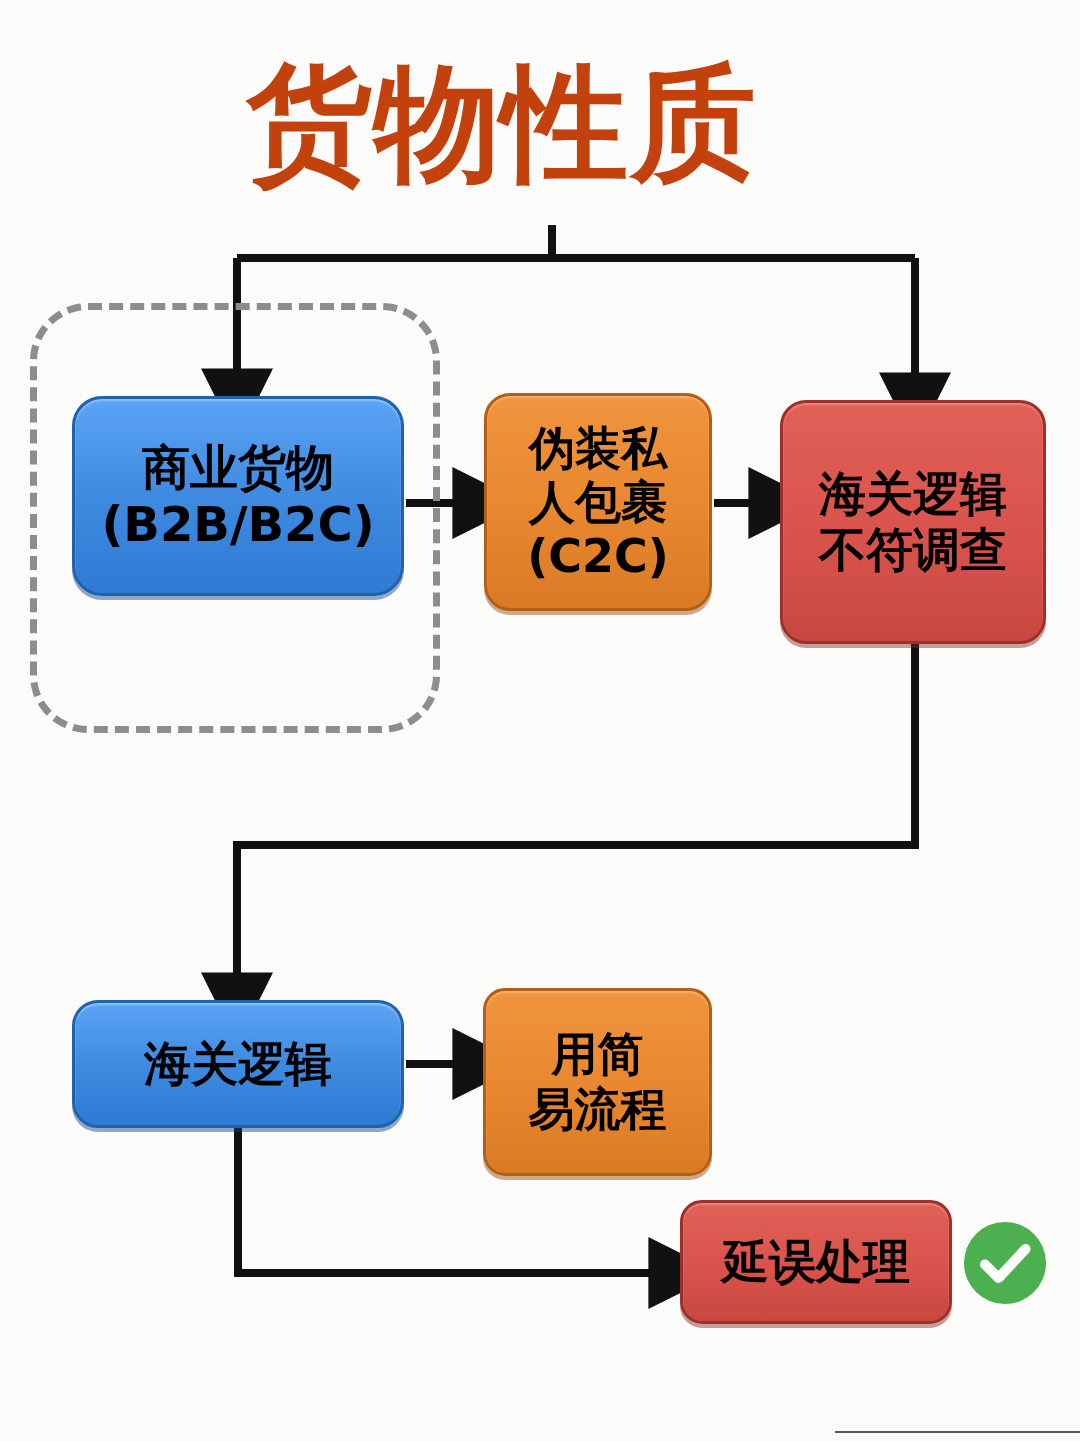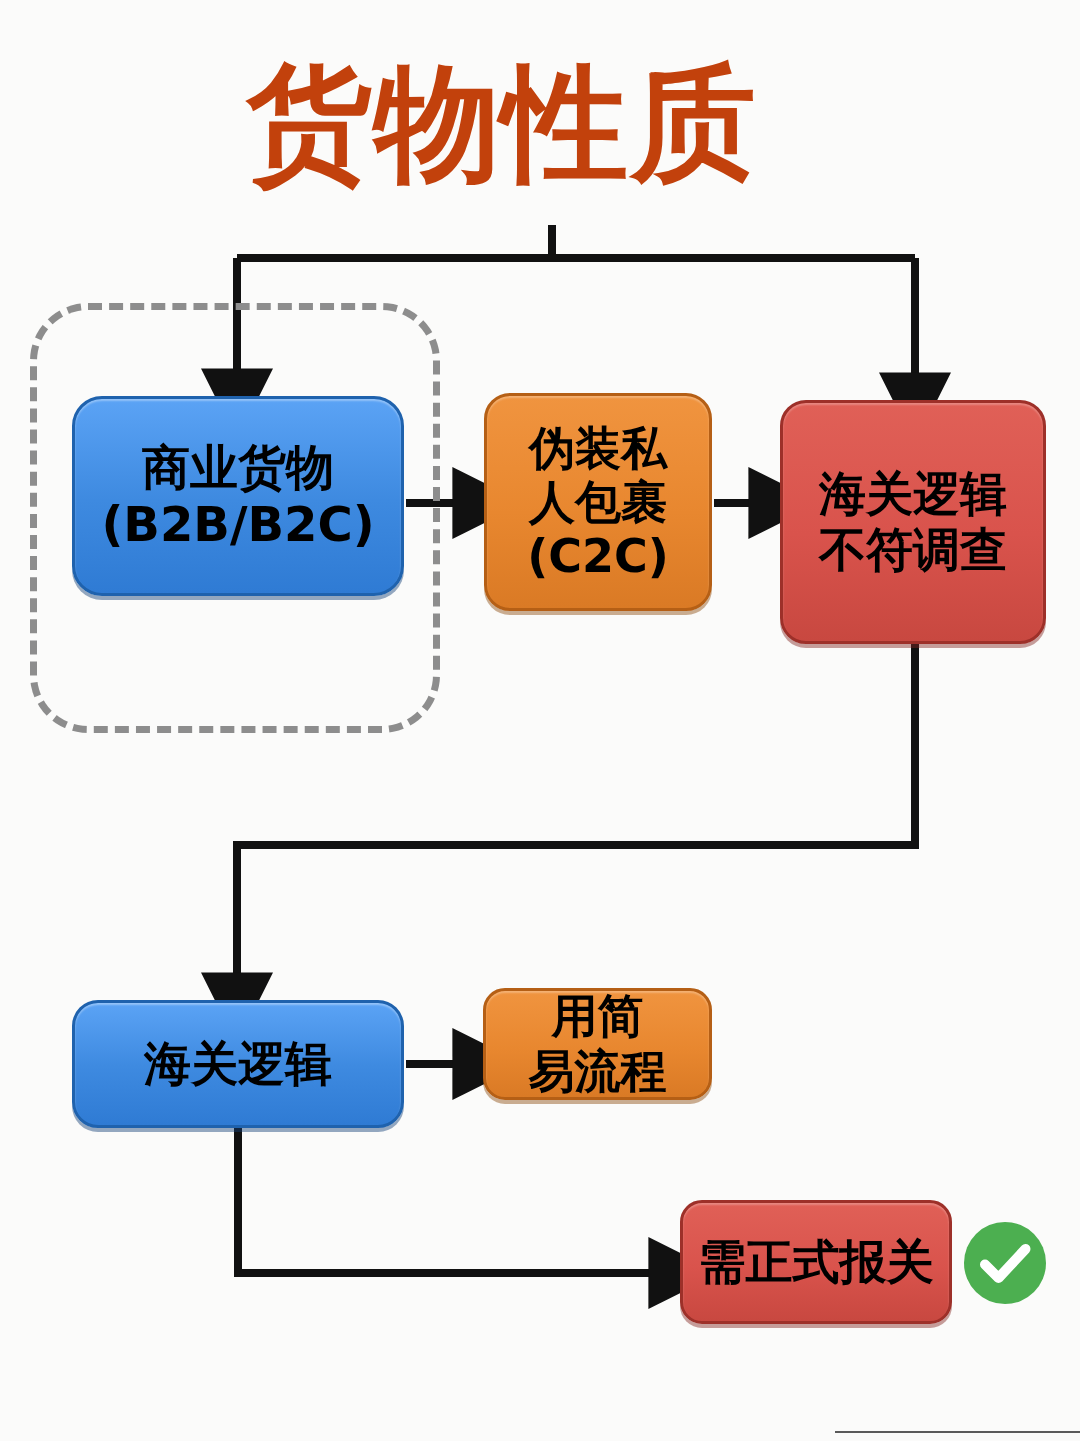--- a/index.html
+++ b/index.html
@@ -86,21 +86,21 @@
     background: linear-gradient(180deg, #e06057 0%, #d9534c 55%, #c84840 100%);
     border: 3px solid #9d3029;
     box-shadow: 0 4px 0 rgba(130,40,35,.45), inset 0 2px 2px rgba(255,255,255,.25);
   }
 
   
   #node-commercial { left: 72px;  top: 396px;  width: 332px; height: 200px; font-size: 48px; line-height: 1.18; border-radius: 30px; }
   #node-disguise   { left: 484px; top: 393px;  width: 228px; height: 218px; font-size: 46px; line-height: 1.18; border-radius: 26px; }
   #node-customs    { left: 780px; top: 400px;  width: 266px; height: 244px; font-size: 47px; line-height: 1.20; border-radius: 26px; }
   #node-formal     { left: 72px;  top: 1000px; width: 332px; height: 128px; font-size: 47px; line-height: 1.15; border-radius: 26px; }
-  #node-simple     { left: 483px; top: 988px;  width: 229px; height: 112px; font-size: 46px; line-height: 1.20; border-radius: 22px; }
+  #node-simple     { left: 483px; top: 988px;  width: 229px; height: 188px; font-size: 46px; line-height: 1.20; border-radius: 22px; }
   #node-delay      { left: 680px; top: 1200px; width: 272px; height: 124px; font-size: 47px; line-height: 1.15; border-radius: 22px; }
 
   
   .check-badge {
     position: absolute;
     left: 963px;
     top: 1221px;
     width: 84px;
     height: 84px;
   }
@@ -171,21 +171,21 @@
   <div class="node blue" id="node-formal">
     <span class="lbl">海关逻辑</span>
   </div>
 
   <div class="node orange" id="node-simple">
     <span class="lbl">用简
 易流程</span>
   </div>
 
   <div class="node red" id="node-delay">
-    <span class="lbl">需正式报关</span>
+    <span class="lbl">延误处理</span>
   </div>
 
   <svg class="check-badge" viewBox="0 0 84 84">
     <circle cx="42" cy="42" r="41" fill="#4caf50"></circle>
     <path d="M22 43.5 L35.5 57 L62.5 28" stroke="#ffffff" stroke-width="10" fill="none" stroke-linecap="round" stroke-linejoin="round"></path>
   </svg>
 
   <div class="bottom-rule"></div>
 
 </div>

